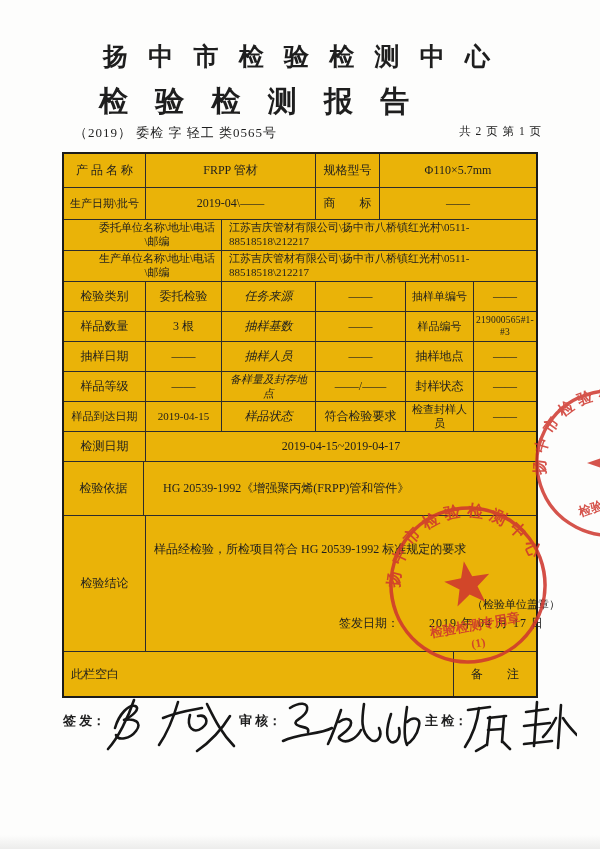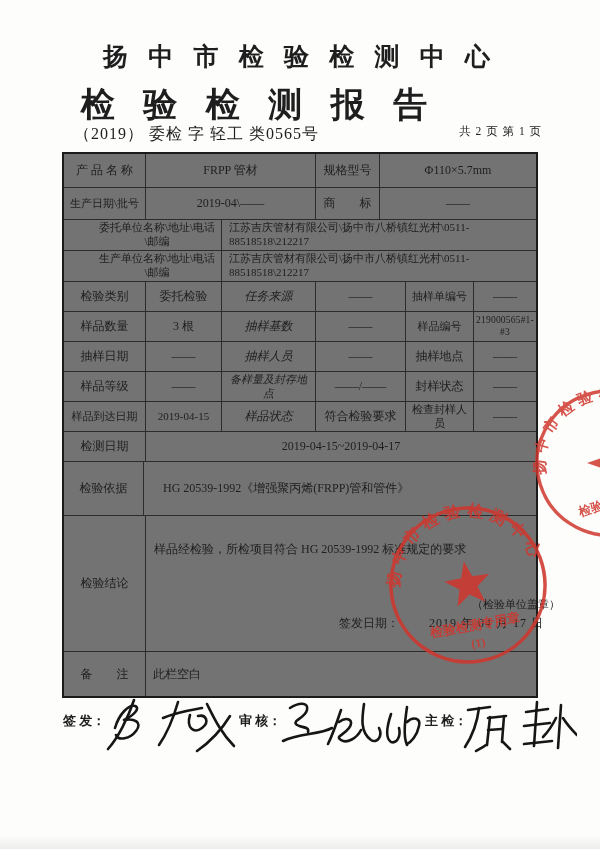--- a/index.html
+++ b/index.html
@@ -3,25 +3,25 @@
 <meta charset="utf-8">
 <style>
   html,body{margin:0;padding:0;}
   body{width:600px;height:849px;font-family:"Liberation Serif","DejaVu Serif",serif;color:#1e1e1e;}
   .page{position:relative;width:600px;height:849px;background:#fdfdfc;overflow:hidden;}
   .page::after{content:"";position:absolute;left:0;bottom:0;width:600px;height:14px;
     background:linear-gradient(to bottom,rgba(0,0,0,0) 0%,rgba(90,90,90,0.10) 100%);pointer-events:none;}
   .org-title{position:absolute;top:40px;left:0;width:600px;text-align:center;
     font-size:25px;font-weight:bold;letter-spacing:7px;}
   .report-title{position:absolute;top:82px;left:0;width:518px;text-align:center;
-    font-size:34px;font-weight:bold;letter-spacing:10px;}
-  .doc-no{position:absolute;top:124px;left:74px;font-size:16px;letter-spacing:1px;}
+    font-size:29px;font-weight:bold;letter-spacing:10px;}
+  .doc-no{position:absolute;top:124px;left:74px;font-size:13px;letter-spacing:1px;}
   .page-info{position:absolute;top:124px;right:58px;font-size:11.5px;letter-spacing:1px;}
   .doc-table{position:absolute;left:62px;top:152px;width:476px;border:2px solid #1b1b1b;
-    box-sizing:border-box;background:#737373;}
+    box-sizing:border-box;background:#eab308;}
   .tr{display:flex;flex-direction:row;border-bottom:1px solid #2c2c2c;box-sizing:border-box;}
   .tr:last-child{border-bottom:none;}
   .td{box-sizing:border-box;border-right:1px solid #2c2c2c;display:flex;align-items:center;
     justify-content:center;text-align:center;font-size:12px;line-height:1.25;padding:2px 3px;}
   .td:last-child{border-right:none;}
   .td.left{justify-content:flex-start;text-align:left;padding-left:7px;}
   .td.small{font-size:11px;}
   .td.tiny{font-size:9.5px;letter-spacing:0.2px;}
   
   .c1{width:82px;} .c2{width:76px;} .c3{width:94px;font-style:italic;} .c4{width:90px;} .c5{width:68px;} .c6{width:62px;}
@@ -138,22 +138,22 @@
       <div class="td d2 conclusion-cell">
         <div class="conclusion-text">样品经检验，所检项目符合 HG 20539-1992 标准规定的要求</div>
         <div class="stamp-note">（检验单位盖章）</div>
         <div class="issue-line">
           <span>签发日期：</span><span class="date">2019 年 04 月 17 日</span>
         </div>
       </div>
     </div>
 
     <div class="tr h44">
+      <div class="td d2 left">此栏空白</div>
       <div class="td c1">备　　注</div>
-      <div class="td d2 left">此栏空白</div>
     </div>
 
   </div>
 
   <svg class="stamp-svg" style="left:368px;top:485px;" width="200" height="200" viewBox="-100 -100 200 200">
     <g transform="rotate(-10)" opacity="0.88">
       <circle r="77" fill="none" stroke="#cf372e" stroke-width="3.6"></circle>
       <path id="arc-main" d="M -61.5 31 A 68.9 68.9 0 1 1 61.5 31" fill="none"></path>
       <text font-size="16" fill="#cf372e" letter-spacing="6">
         <textPath href="#arc-main" startOffset="50%" text-anchor="middle">扬中市检验检测中心</textPath>

